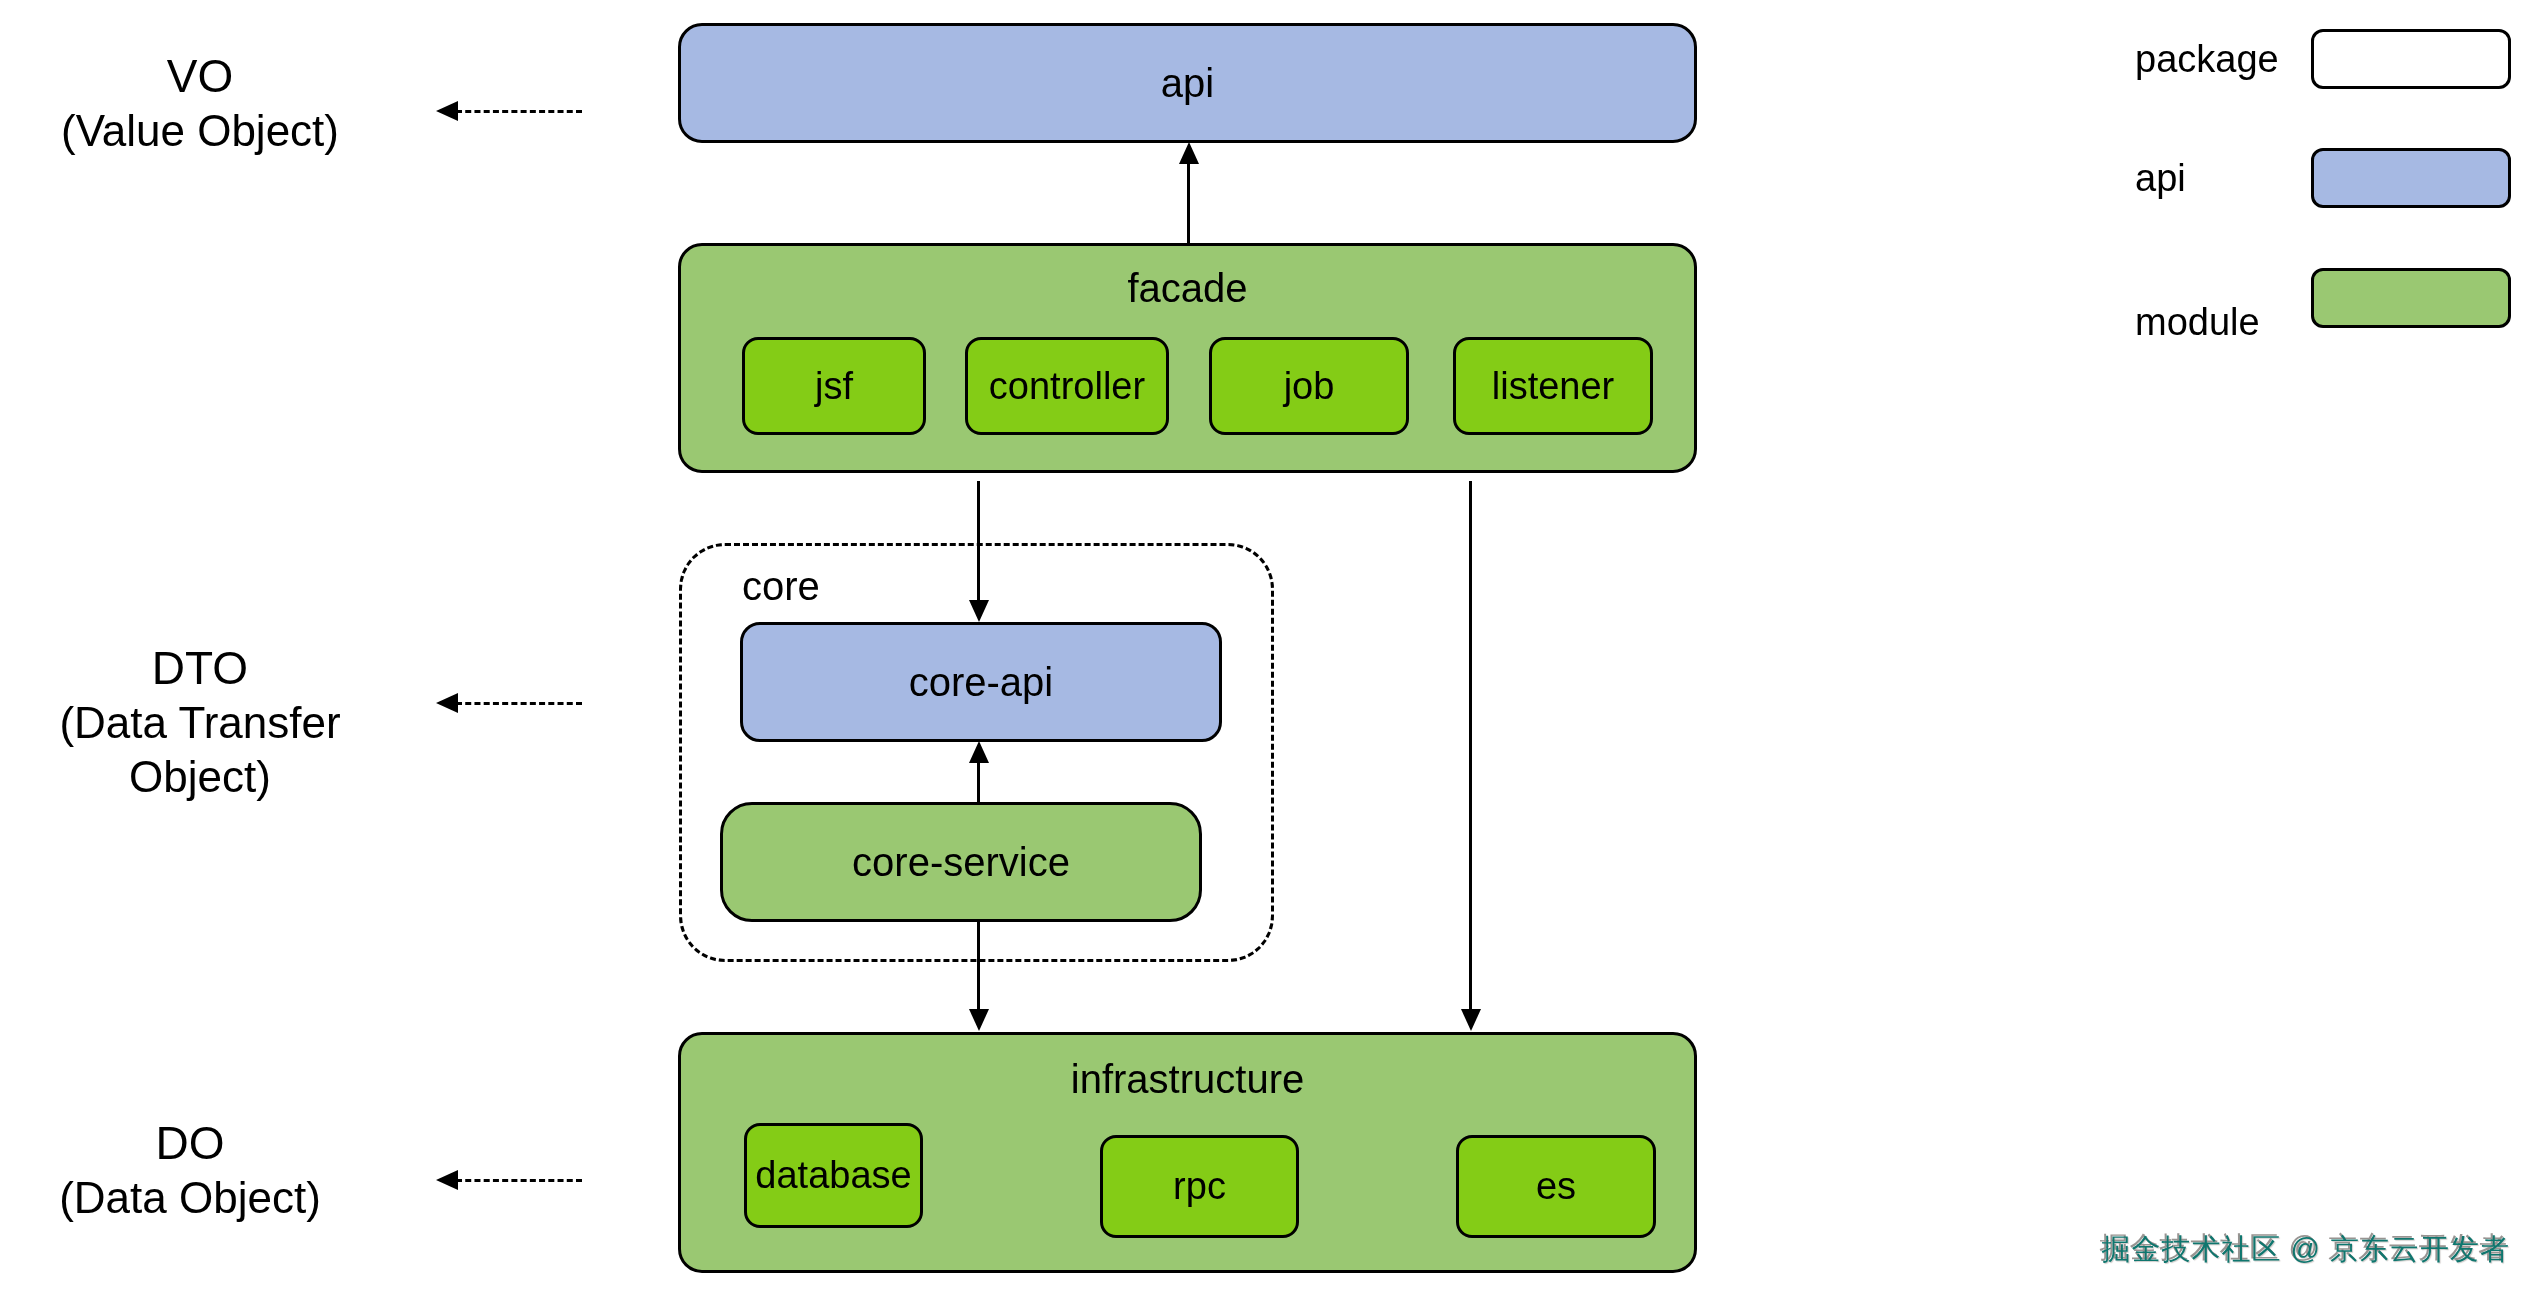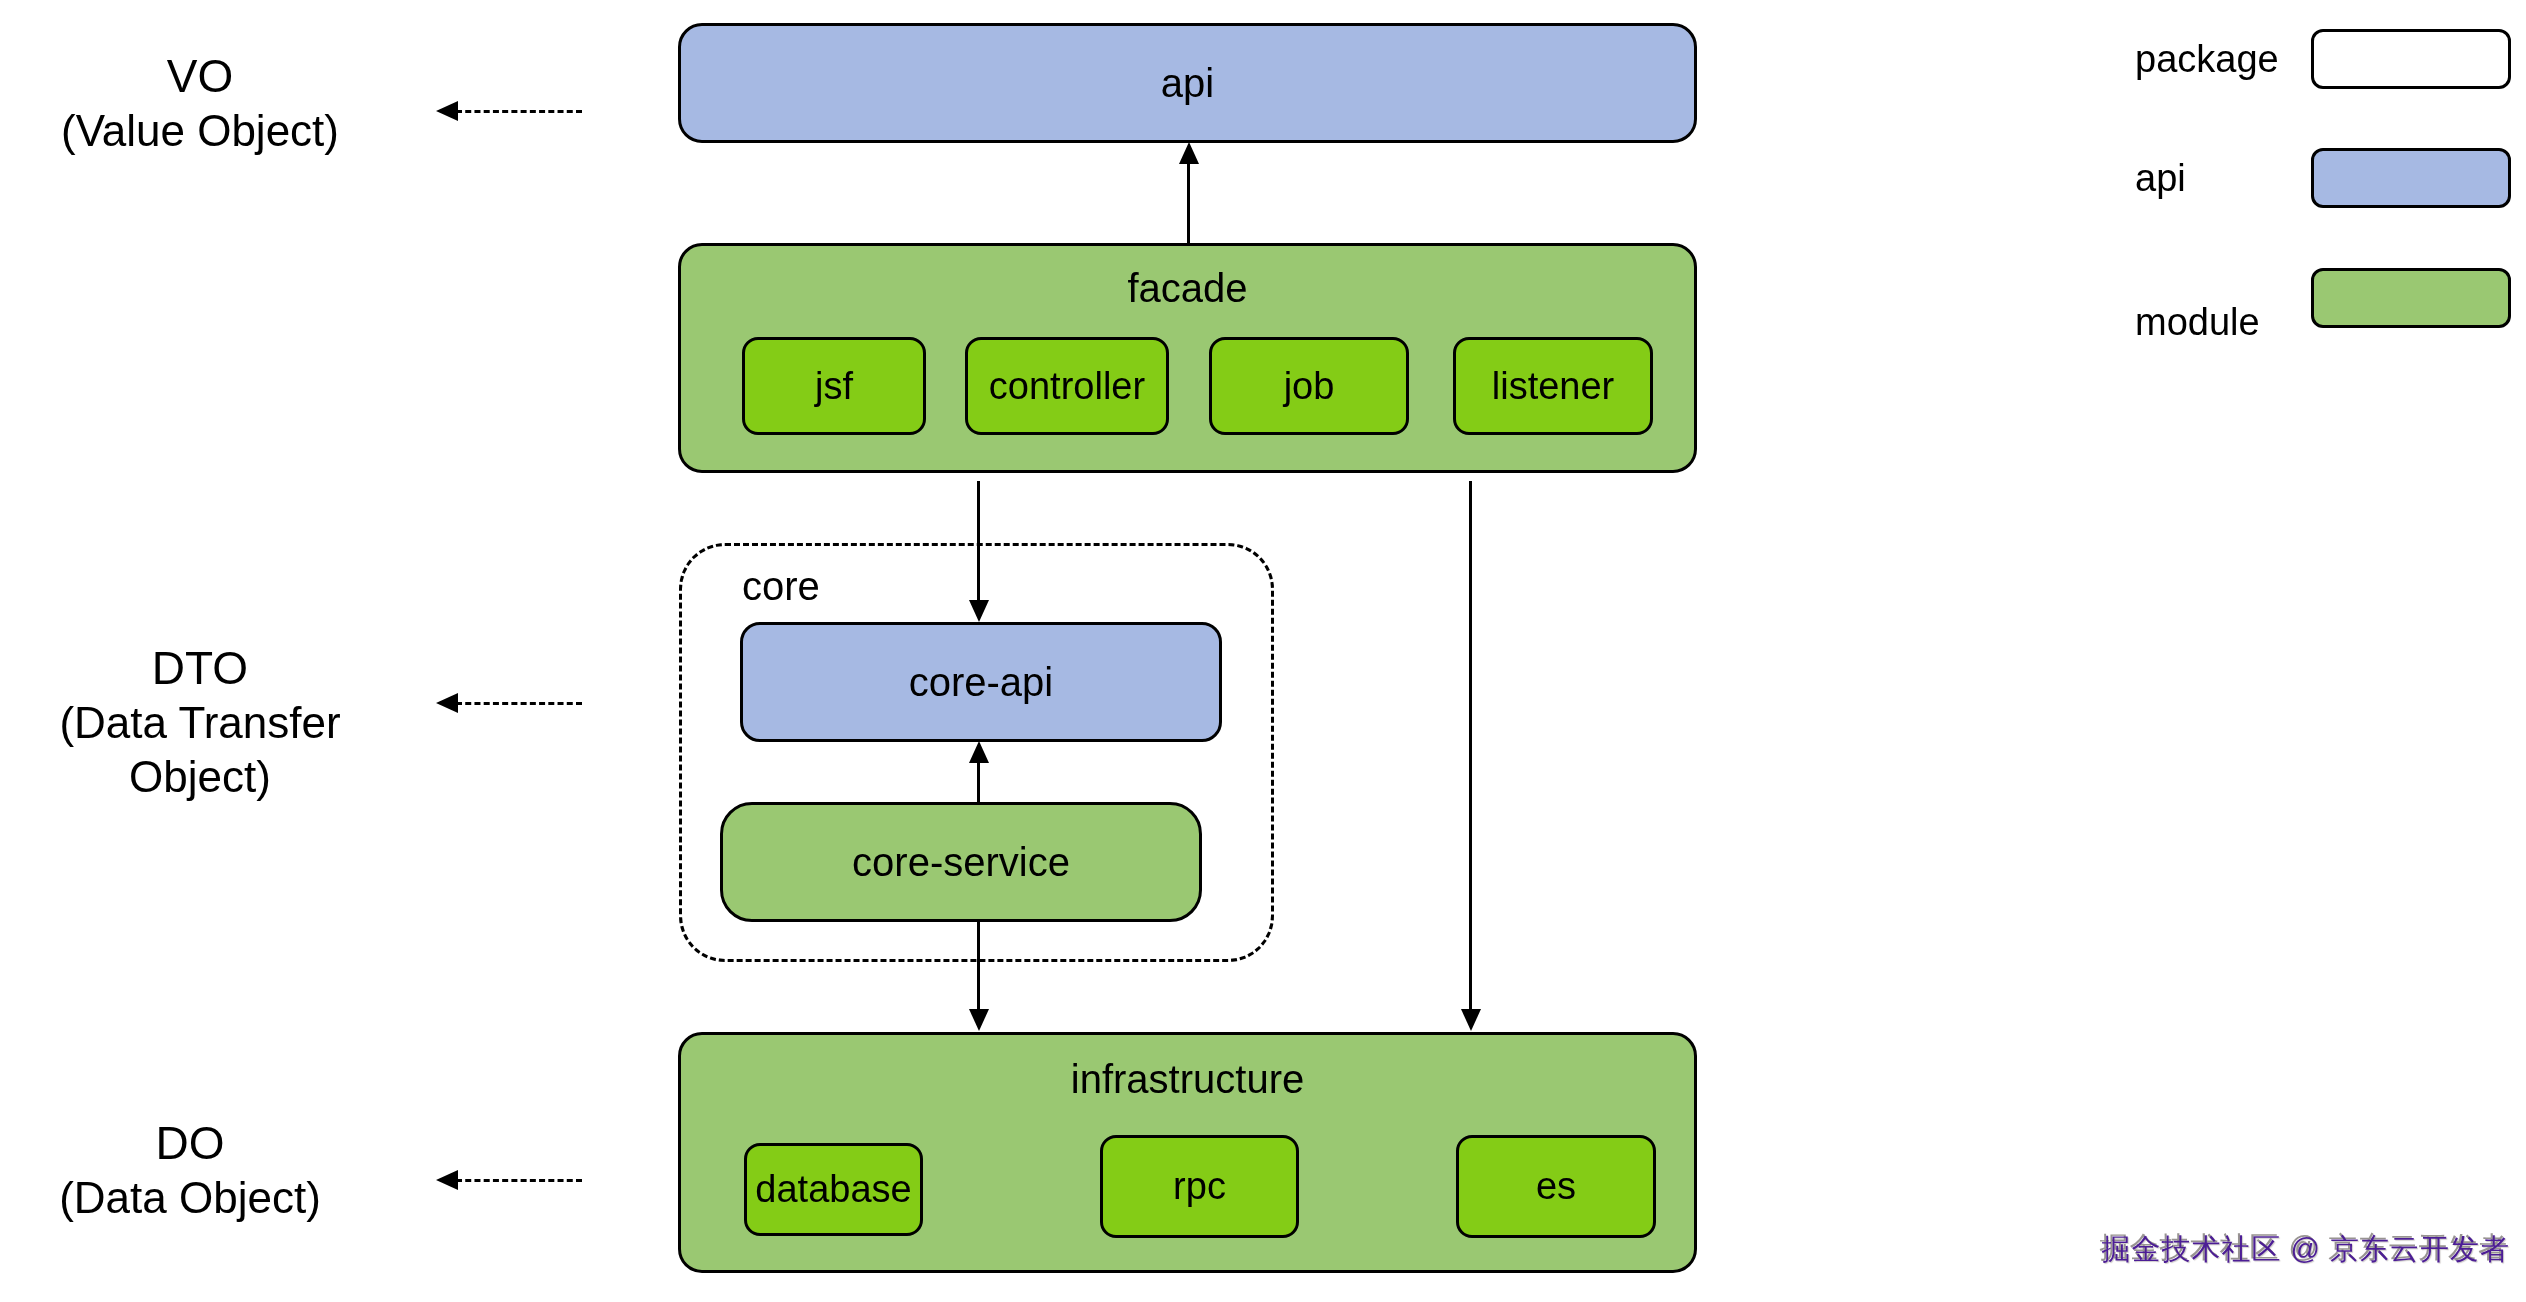--- a/index.html
+++ b/index.html
@@ -47,21 +47,21 @@
   .annotation .t1{font-size:46px;line-height:56px;}
   .annotation .t2{font-size:44px;line-height:54px;}
   
   .legend-label{position:absolute;left:2135px;font-size:38px;line-height:46px;}
   .legend-swatch{position:absolute;left:2311px;width:200px;height:60px;
     border:3px solid #000;border-radius:12px;box-sizing:border-box;}
   
   #watermark{
     position:absolute;right:16px;top:1230px;
     font-size:29px;letter-spacing:1px;
-    color:#4c1d95;
+    color:#0f766e;
     text-shadow:-2px -2px 0 #989492, 1px 1px 1px #cfccca;
   }
 </style>
 </head>
 <body>
 
 <div id="canvas">
 
   <div class="annotation" style="left:0;top:48px;">
     <div class="t1">VO</div>
@@ -127,21 +127,21 @@
 
   <div class="node fill-module" style="left:720px;top:802px;width:482px;height:120px;border-radius:32px;">
     <span>core-service</span>
   </div>
 
   <div class="vline" style="left:977px;top:922px;height:89px;"></div>
   <div class="head-down" style="left:969px;top:1009px;"></div>
 
   <div class="node big fill-module" style="left:678px;top:1032px;width:1019px;height:241px;">
     <div class="inner-label" style="top:22px;">infrastructure</div>
-    <div class="node small" style="left:63px;top:108px;width:179px;height:93px;">
+    <div class="node small" style="left:63px;top:88px;width:179px;height:105px;">
       <span>database</span>
     </div>
     <div class="node small" style="left:419px;top:100px;width:199px;height:103px;">
       <span>rpc</span>
     </div>
     <div class="node small" style="left:775px;top:100px;width:200px;height:103px;">
       <span>es</span>
     </div>
   </div>
 

